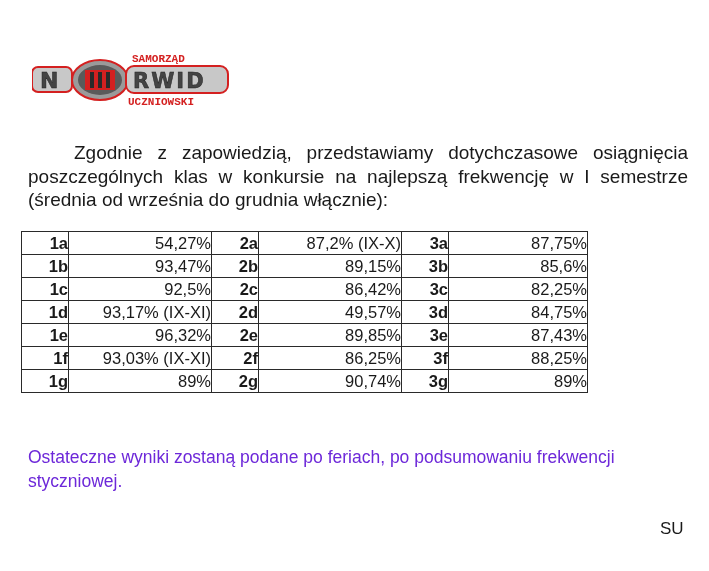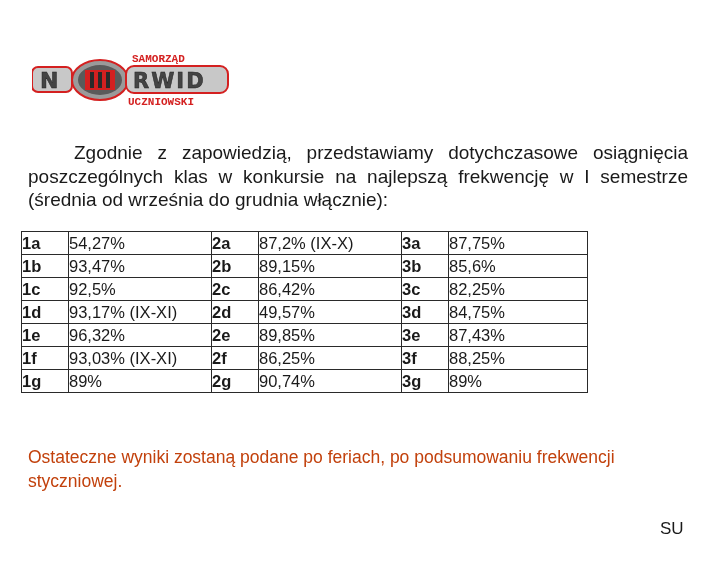--- a/index.html
+++ b/index.html
@@ -41,35 +41,35 @@
     left: 21px;
     top: 231px;
     border-collapse: collapse;
     font-size: 16.5px;
     color: #1a1a1a;
   }
   table.results td {
     border: 1.5px solid #2a2a2a;
     height: 22px;
     padding: 0;
-    text-align: left;
+    text-align: right;
     line-height: 22px;
   }
   td.cls { width: 46px; font-weight: bold; }
   td.val { width: 142px; }
   td.val3 { width: 138px; }
 
   .outro {
     position: absolute;
     left: 28px;
     top: 445px;
     width: 640px;
     font-size: 17.5px;
     line-height: 24px;
-    color: #c2410c;
+    color: #6d28d9;
   }
   .outro p { margin: 0; }
 
   .signature {
     position: absolute;
     left: 660px;
     top: 519px;
     font-size: 17px;
     color: #1a1a1a;
     text-align: right;

